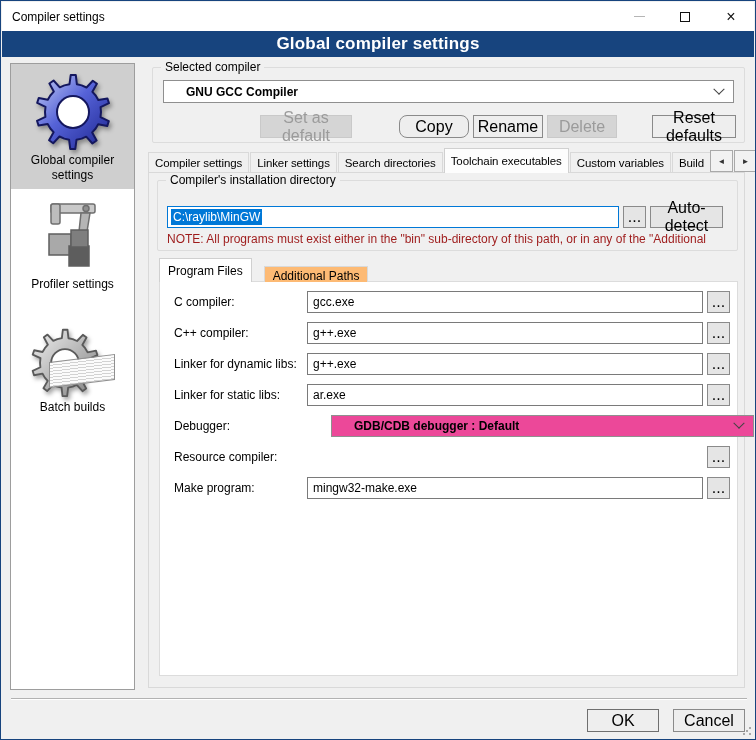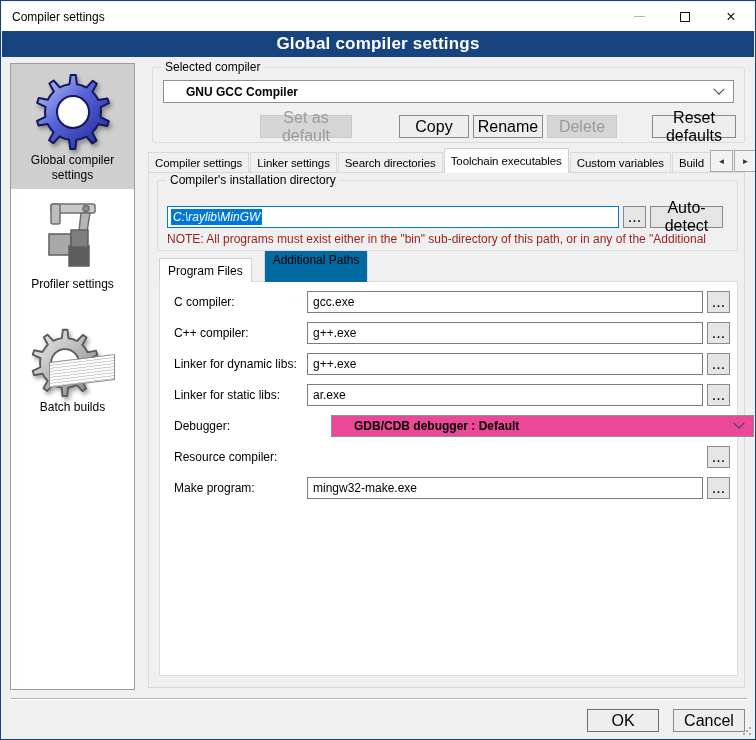--- a/index.html
+++ b/index.html
@@ -70,21 +70,21 @@
   
   .pathbox { position:absolute; left:166px; top:205px; width:452px; height:22px; background:#fff;
              border:1px solid #0078d7; display:flex; align-items:center; padding-left:3px; }
   .pathbox .sel { background:#0078d7; color:#fff; padding:1px 2px; white-space:nowrap; }
 
   .note { position:absolute; left:166px; top:231px; width:571px; color:#9e1b1b; font-size:12px;
           white-space:nowrap; overflow:hidden; }
 
   
   .itabstrip { position:absolute; left:158px; top:257px; height:24px; display:flex; align-items:flex-end; z-index:3;gap:11px; }
-  .itab { flex:none; height:32px; line-height:19px; padding:0 8px; font-size:12px; background:#0369a1;
+  .itab { flex:none; height:16px; line-height:19px; padding:0 8px; font-size:12px; background:#fdba74;
           border:1px solid #d9d9d9; border-bottom:none; white-space:nowrap; margin-right:1px; }
   .itab.active { height:24px; line-height:24px; background:#fff; border-color:#d0d0d0; }
   .ipage { position:absolute; left:158px; top:280px; width:579px; height:395px; background:#fff;
            border:1px solid #dcdcdc; z-index:2; }
 
   .frow { position:absolute; left:0; width:100%; height:22px; }
   .frow .flabel { position:absolute; left:14px; top:0; line-height:22px; font-size:12px; }
   .frow .tinput { left:147px; top:0; width:396px; }
   .frow .btn.browse { left:547px; top:0; width:23px; height:22px; }
   .frow .combo { left:147px; top:0; width:423px; height:22px; }
@@ -182,21 +182,21 @@
     </div>
   </div>
 
   <div class="groupbox" style="left:151px; top:66px; width:593px; height:76px;">
     <span class="gb-label">Selected compiler</span>
     <div class="combo" style="left:10px; top:12px; right:10px; height:23px;">
       <span class="val">GNU GCC Compiler</span>
       <span class="chev"></span>
     </div>
     <div class="btn disabled" style="left:107px; top:47px; width:92px;">Set as default</div>
-    <div class="btn" style="left:246px; top:47px; width:70px;">Copy</div>
+    <div class="btn" style="left:246px; top:47px; width:70px;border-radius:8px;">Copy</div>
     <div class="btn" style="left:320px; top:47px; width:70px;">Rename</div>
     <div class="btn disabled" style="left:394px; top:47px; width:70px;">Delete</div>
     <div class="btn" style="left:499px; top:47px; width:84px;">Reset defaults</div>
   </div>
 
   <div class="tabstrip">
     <span class="tab">Compiler settings</span>
     <span class="tab">Linker settings</span>
     <span class="tab">Search directories</span>
     <span class="tab active">Toolchain executables</span>
@@ -208,21 +208,21 @@
     </div>
   <div class="tab-arrow right">
       <span>►</span>
     </div>
 
   <div class="page"></div>
 
   <div class="groupbox" style="left:156px; top:179px; width:581px; height:71px; z-index:4;">
     <span class="gb-label">Compiler's installation directory</span>
   </div>
-  <div class="pathbox" style="z-index:5;font-style:italic;">
+  <div class="pathbox" style="z-index:5;">
     <span class="sel">C:\raylib\MinGW</span>
   </div>
   <div class="btn small" style="left:622px; top:205px; width:23px; height:22px; z-index:5;">...</div>
   <div class="btn small" style="left:649px; top:205px; width:73px; height:22px; z-index:5;">Auto-detect</div>
   <div class="note" style="z-index:5;">NOTE: All programs must exist either in the "bin" sub-directory of this path, or in any of the "Additional</div>
 
   <div class="itabstrip">
     <span class="itab active">Program Files</span>
     <span class="itab">Additional Paths</span>
   </div>

